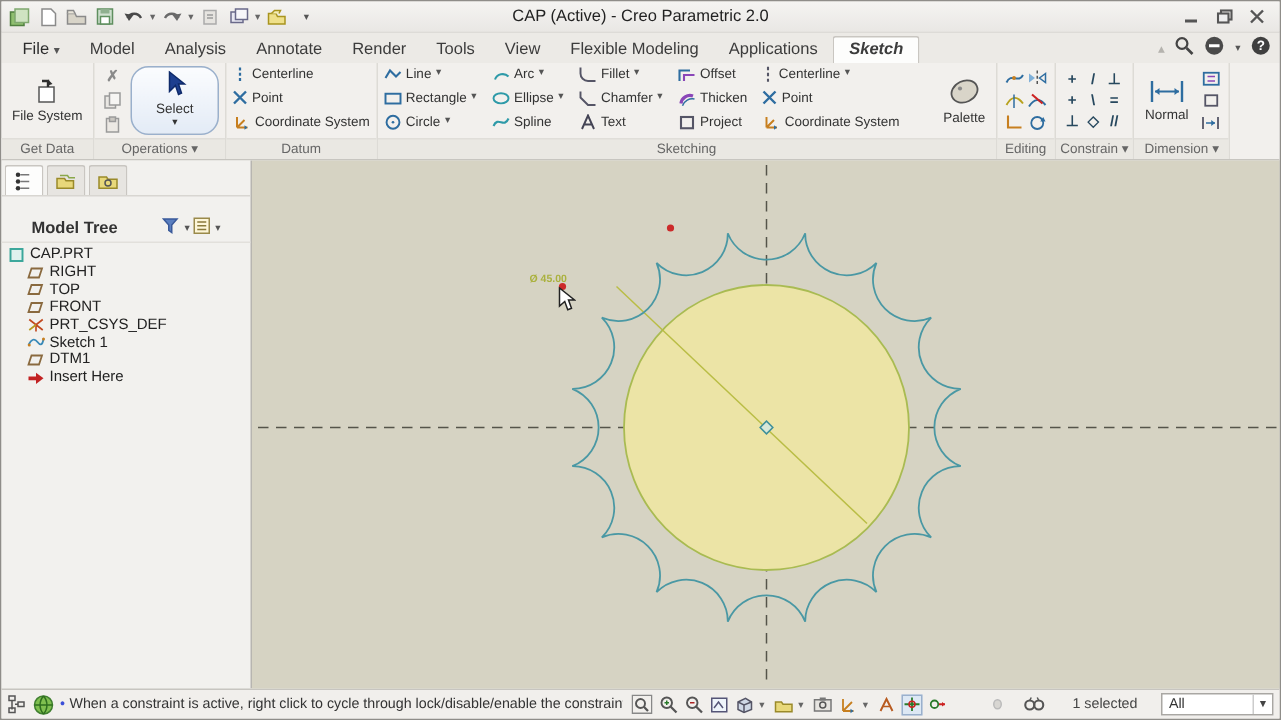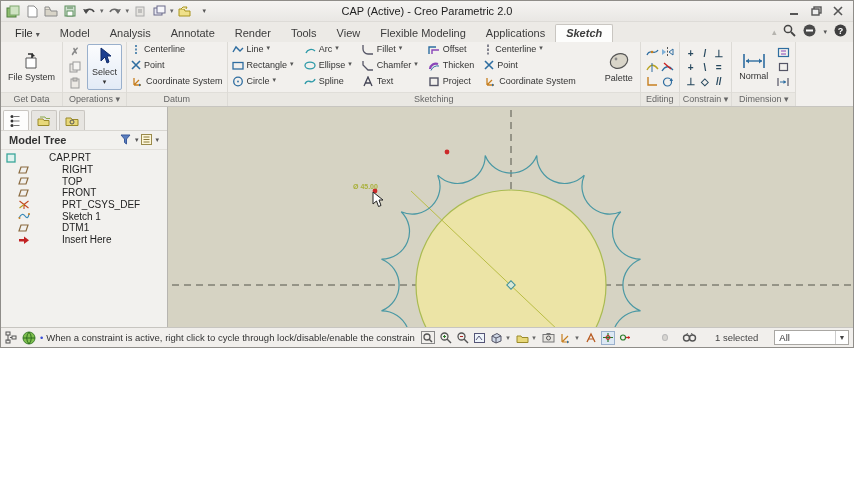--- a/index.html
+++ b/index.html
@@ -1,18 +1,18 @@
 <!DOCTYPE html>
 <html><head>
 <meta charset="utf-8">
 <style>
   * { margin:0; padding:0; box-sizing:border-box; }
   html,body { width:854px; height:480px; overflow:hidden; }
   body { font-family:"Liberation Sans", sans-serif; font-size:11px; color:#333; background:#fff; }
-  .window { width:854px; height:348px; display:flex; flex-direction:column; border:1px solid #8f8d89; background:#f0eeeb; }
+  .window { width:854px; height:480px; display:flex; flex-direction:column; border:1px solid #8f8d89; background:#f0eeeb; }
 
   
   .titlebar { height:21px; background:linear-gradient(#f5f4f2,#e9e7e4); display:flex; align-items:center; position:relative; flex:0 0 auto; border-bottom:1px solid #dddbd7; }
   .qat { display:flex; align-items:center; gap:3px; padding-left:4px; }
   .qat .qbtn { width:16px; height:15px; display:flex; align-items:center; justify-content:center; }
   .qat svg { display:block; }
   .qsep { width:4px; }
   .win-title { position:absolute; left:0; right:0; text-align:center; font-size:11px; color:#222; pointer-events:none; }
   .win-controls { margin-left:auto; display:flex; gap:8px; padding-right:8px; z-index:2; }
   .win-controls span { width:14px; height:12px; display:flex; align-items:center; justify-content:center; color:#555; }
@@ -28,40 +28,40 @@
   
   .ribbon { flex:0 0 auto; background:#f2f0ed; border-bottom:1px solid #c7c5c0; display:flex; }
   .rgroup { display:flex; flex-direction:column; border-right:1px solid #dddbd6; }
   .rgroup-content { height:50px; display:flex; align-items:center; padding:2px 4px; gap:4px; }
   .rgroup-label { height:14px; background:#eae8e3; font-size:9px; color:#666; text-align:center; line-height:13px; border-top:1px solid #e0ded9; white-space:nowrap; padding:0 3px;}
   .vstack { display:flex; flex-direction:column; justify-content:center; gap:2px; }
   .ricon { width:16px; height:14px; display:flex; align-items:center; justify-content:center; }
   .rcell { display:flex; gap:3px; font-size:9px; color:#333; white-space:nowrap; height:15px; }
   .rcell .caret { font-size:7px; color:#555; }
   .bigbtn { display:flex; flex-direction:column; align-items:center; justify-content:center; font-size:9px; color:#333; text-align:center; line-height:10px; padding:1px 3px; }
-  .select-btn { background:linear-gradient(#fbfcfe,#e3ebf6); border:1px solid #9ab0cc; border-radius:2px; padding:2px 4px; }
+  .select-btn { background:linear-gradient(#fbfcfe,#e3ebf6); border:1px solid #9ab0cc; border-radius:12px; padding:2px 16px; }
   .sk-grid { display:flex; gap:10px; }
   .sk-col { display:flex; flex-direction:column; gap:1px; }
   .con-grid { display:grid; grid-template-columns:repeat(3,14px); grid-auto-rows:14px; }
   .con-grid span { display:flex; align-items:center; justify-content:center; font-size:10px; color:#27485e; font-weight:bold; }
   .ed-grid { display:grid; grid-template-columns:repeat(2,15px); grid-auto-rows:15px; }
   .ed-grid span { display:flex; align-items:center; justify-content:center; }
   .smallcol { display:flex; flex-direction:column; gap:1px; }
 
   
   .main { flex:1 1 auto; display:flex; min-height:0; }
   .leftpanel { width:167px; flex:0 0 auto; background:#f2f1ee; border-right:1px solid #b7b5b0; display:flex; flex-direction:column; }
   .ptabs { height:24px; display:flex; align-items:flex-end; gap:2px; padding:2px 0 0 2px; border-bottom:1px solid #d8d6d1; }
   .ptab { width:26px; height:20px; display:flex; align-items:center; justify-content:center; border:1px solid #c9c6c1; border-bottom:none; background:#e7e5e1; border-radius:2px 2px 0 0; }
   .ptab.active { background:#fdfdfc; }
-  .tree-header { height:19px; display:flex; align-items:center; padding:0 8px; border-bottom:1px solid #e2e0db; }
+  .tree-header { height:19px; display:flex; align-items:center; padding:0 20px; border-bottom:1px solid #e2e0db;margin-top:12px; }
   .tree-header .title { font-size:11px; font-weight:bold; color:#333; }
   .tree-header .hicons { margin-left:auto; display:flex; align-items:center; gap:2px; }
   .tree { flex:1 1 auto; padding-top:2px; overflow:hidden; }
-  .trow { display:flex; align-items:center; height:11.7px; font-size:10px; color:#222; white-space:nowrap;gap:29px; }
+  .trow { display:flex; align-items:center; height:11.7px; font-size:10px; color:#222; white-space:nowrap; }
   .trow .ic { width:12px; height:11px; display:flex; align-items:center; justify-content:center; margin-right:3px; flex:0 0 auto; }
   .d0 { padding-left:4px; } .d1 { padding-left:17px;text-align:right; }
   .badge { width:5px; height:5px; background:#6abf3a; border:1px solid #3f8f22; margin-right:1px; flex:0 0 auto; }
 
   .canvas { flex:1 1 auto; position:relative; background:#d6d3c3; overflow:hidden; }
   .canvas svg.scene { position:absolute; left:0; top:0; }
   .dim-label { position:absolute; font-size:7px; color:#aab13e; letter-spacing:0; font-weight:bold; }
   .cursor { position:absolute; }
 
   

